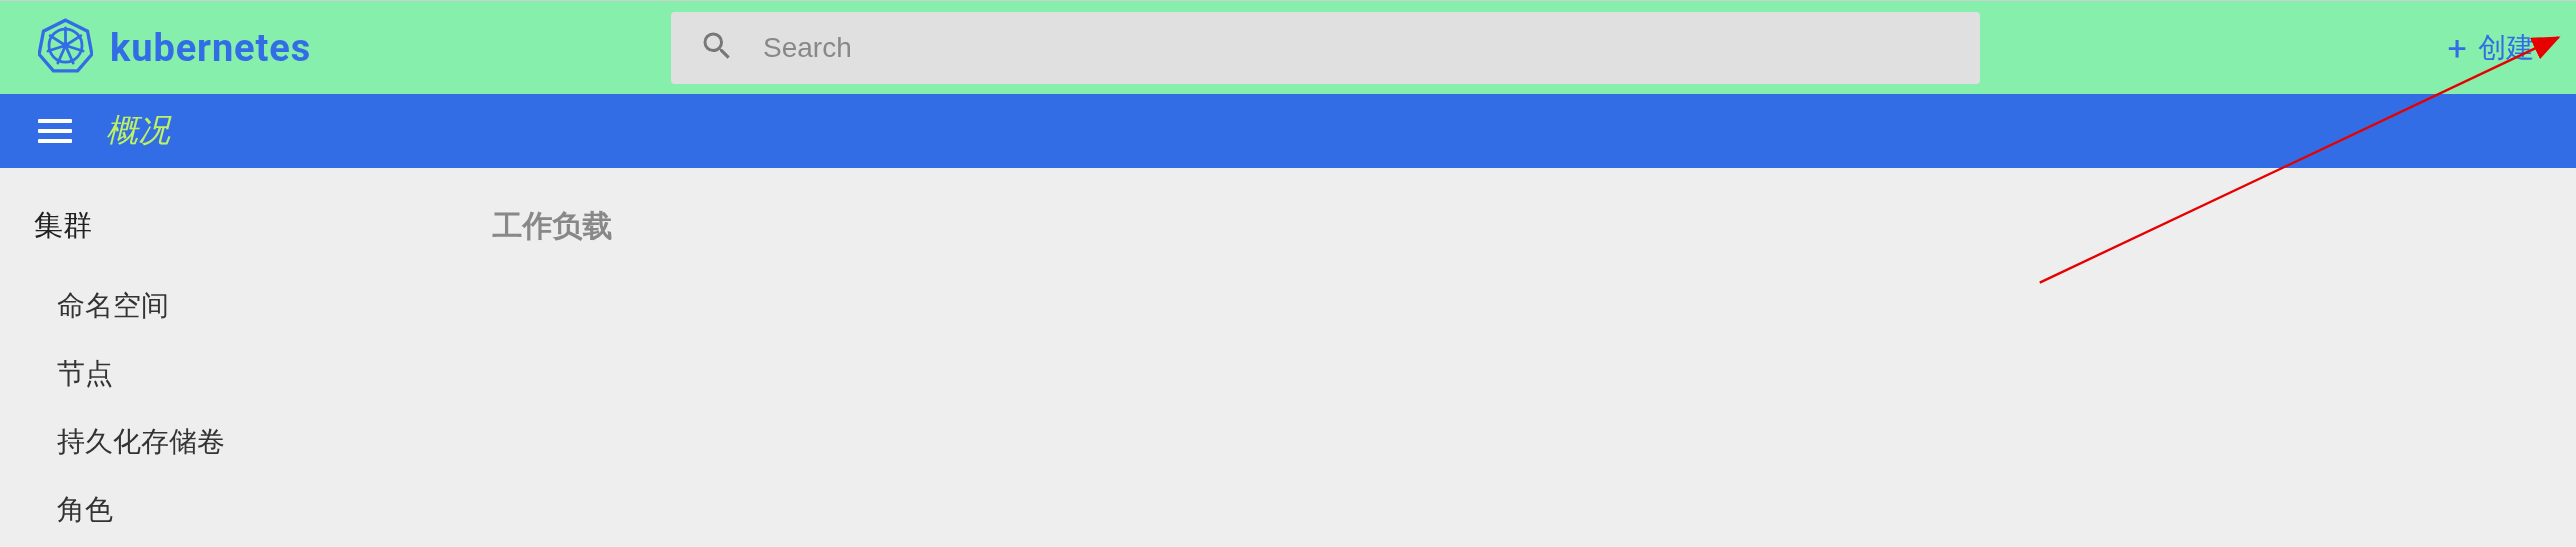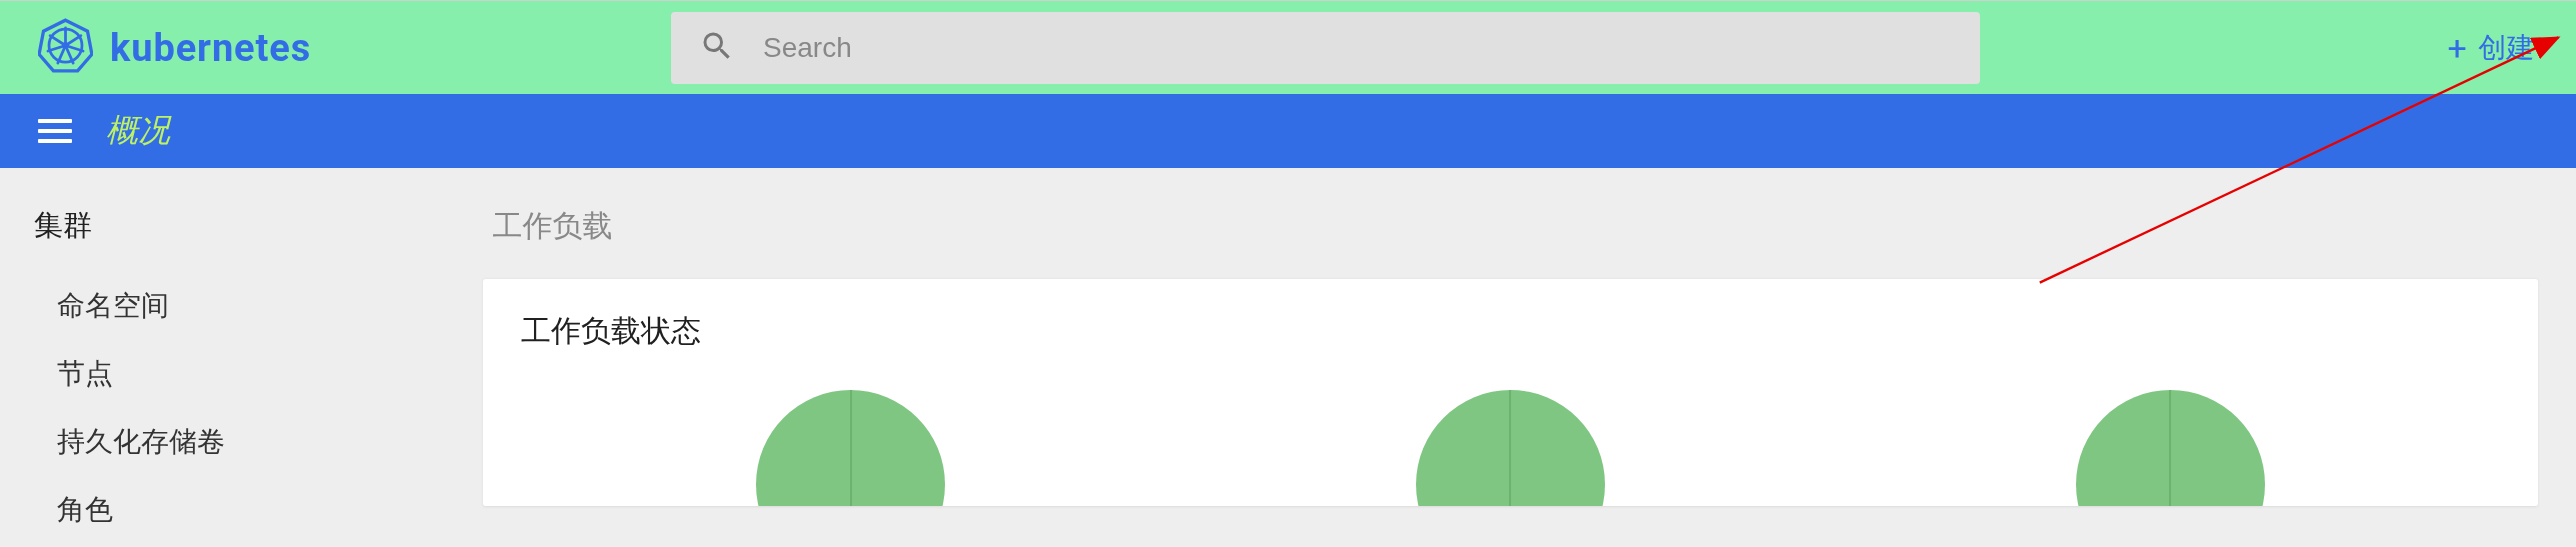--- a/index.html
+++ b/index.html
@@ -91,20 +91,21 @@
       color: #333;
       padding: 15px 0 15px 23px;
       cursor: pointer;
     }
     .main { flex: 1; padding: 38px 38px 0 0; }
     .section-title {
       font-size: 30px;
       color: #888;
       margin-bottom: 32px;
       margin-left: 9.4px;
+      font-weight: bold;
     }
     .card {
       background: #fff;
       border-radius: 2.8px;
       padding: 32px 38px 0 38px;
       box-shadow: 0 0.9px 2.8px rgba(0,0,0,0.08);
       height: 227px;
       overflow: hidden;
     }
     .card-title {
@@ -189,28 +190,20 @@
 <div class="content">
   <div class="sidebar">
     <div class="sidebar-header">集群</div>
     <div class="sidebar-item">命名空间</div>
     <div class="sidebar-item">节点</div>
     <div class="sidebar-item">持久化存储卷</div>
     <div class="sidebar-item">角色</div>
   </div>
   <div class="main">
     <div class="section-title">工作负载</div>
-    <div class="card">
-      <div class="card-title">工作负载状态</div>
-      <div class="charts-row">
-        <div class="pie"></div>
-        <div class="pie"></div>
-        <div class="pie"></div>
-      </div>
-    </div>
   </div>
 </div>
 
 <svg class="annotation-arrow" style="left:2030px;top:28px;width:557px;height:264px;" viewBox="0 0 590 280" width="557" height="264">
   <defs>
     <marker id="arrowhead" markerWidth="12" markerHeight="10" refX="11" refY="5" orient="auto">
       <polygon points="0 0, 12 5, 0 10" fill="#e60000"></polygon>
     </marker>
   </defs>
   <line x1="10" y1="270" x2="560" y2="10" stroke="#e60000" stroke-width="2.5" marker-end="url(#arrowhead)"></line>

